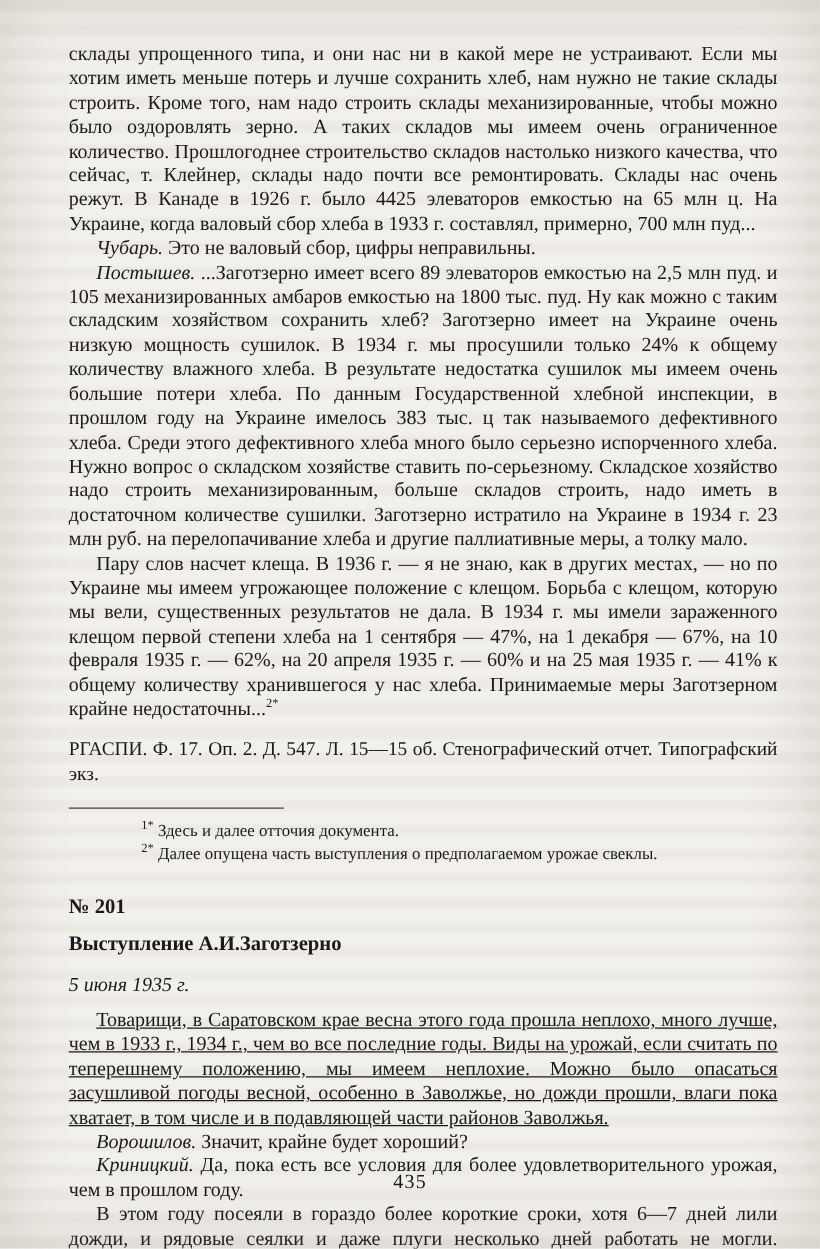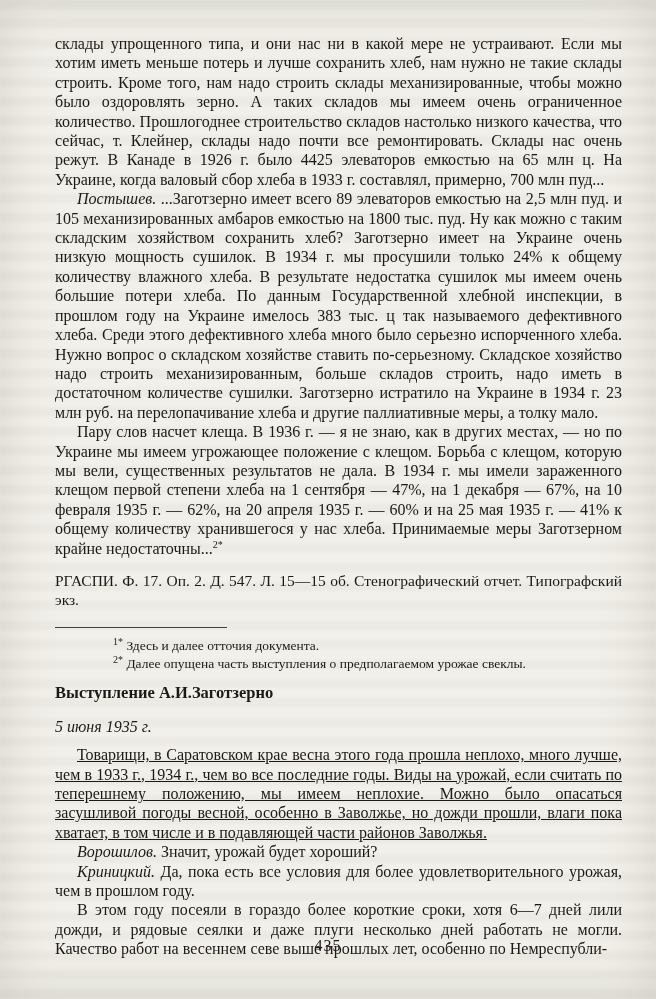--- a/index.html
+++ b/index.html
@@ -52,41 +52,43 @@
 </head>
 <body>
 
 <div class="page">
   <div class="bleed"></div>
 
   <div class="content">
 
     <p>склады упрощенного типа, и они нас ни в какой мере не устраивают. Если мы хотим иметь меньше потерь и лучше сохранить хлеб, нам нужно не такие склады строить. Кроме того, нам надо строить склады механизированные, чтобы можно было оздоровлять зерно. А таких складов мы имеем очень ограниченное количество. Прошлогоднее строительство складов настолько низкого качества, что сейчас, т. Клейнер, склады надо почти все ремонтировать. Склады нас очень режут. В Канаде в 1926 г. было 4425 элеваторов емкостью на 65 млн ц. На Украине, когда валовый сбор хлеба в 1933 г. составлял, примерно, 700 млн пуд...</p>
 
+    <p class="indent"><span class="speaker">Чубарь.</span><span> Это не валовый сбор, цифры неправильны.</span></p>
 
     <p class="indent"><span class="speaker">Постышев.</span><span> ...Заготзерно имеет всего 89 элеваторов емкостью на 2,5 млн пуд. и 105 механизированных амбаров емкостью на 1800 тыс. пуд. Ну как можно с таким складским хозяйством сохранить хлеб? Заготзерно имеет на Украине очень низкую мощность сушилок. В 1934 г. мы просушили только 24% к общему количеству влажного хлеба. В результате недостатка сушилок мы имеем очень большие потери хлеба. По данным Государственной хлебной инспекции, в прошлом году на Украине имелось 383 тыс. ц так называемого дефективного хлеба. Среди этого дефективного хлеба много было серьезно испорченного хлеба. Нужно вопрос о складском хозяйстве ставить по-серьезному. Складское хозяйство надо строить механизированным, больше складов строить, надо иметь в достаточном количестве сушилки. Заготзерно истратило на Украине в 1934 г. 23 млн руб. на перелопачивание хлеба и другие паллиативные меры, а толку мало.</span></p>
 
     <p class="indent"><span>Пару слов насчет клеща. В 1936 г. — я не знаю, как в других местах, — но по Украине мы имеем угрожающее положение с клещом. Борьба с клещом, которую мы вели, существенных результатов не дала. В 1934 г. мы имели зараженного клещом первой степени хлеба на 1 сентября — 47%, на 1 декабря — 67%, на 10 февраля 1935 г. — 62%, на 20 апреля 1935 г. — 60% и на 25 мая 1935 г. — 41% к общему количеству хранившегося у нас хлеба. Принимаемые меры Заготзерном крайне недостаточны...</span><sup class="fm">2*</sup></p>
 
     <p class="archive">РГАСПИ. Ф. 17. Оп. 2. Д. 547. Л. 15—15 об. Стенографический отчет. Типографский экз.</p>
 
     <hr class="fnrule">
 
     <p class="footnote"><sup class="fm">1*</sup><span> Здесь и далее отточия документа.</span></p>
 
     <p class="footnote"><sup class="fm">2*</sup><span> Далее опущена часть выступления о предполагаемом урожае свеклы.</span></p>
 
+    <p class="docnum">№ 201</p>
 
     <p class="doctitle">Выступление А.И.Заготзерно</p>
 
     <p class="docdate">5 июня 1935 г.</p>
 
     <p class="indent first-after-date">Товарищи, в Саратовском крае весна этого года прошла неплохо, много лучше, чем в 1933 г., 1934 г., чем во все последние годы. Виды на урожай, если считать по теперешнему положению, мы имеем неплохие. Можно было опасаться засушливой погоды весной, особенно в Заволжье, но дожди прошли, влаги пока хватает, в том числе и в подавляющей части районов Заволжья.</p>
 
-    <p class="indent"><span class="speaker">Ворошилов.</span><span> Значит, урожай будет хороший?</span></p>
+    <p class="indent"><span class="speaker">Ворошилов.</span><span> Значит, крайне будет хороший?</span></p>
 
     <p class="indent"><span class="speaker">Криницкий.</span><span> Да, пока есть все условия для более удовлетворительного урожая, чем в прошлом году.</span></p>
 
     <p class="indent">В этом году посеяли в гораздо более короткие сроки, хотя 6—7 дней лили дожди, и рядовые сеялки и даже плуги несколько дней работать не могли. Качество работ на весеннем севе выше прошлых лет, особенно по Немреспубли-</p>
 
   </div>
 
   <div class="pagenum">435</div>
 
   <div class="vignette"></div>

